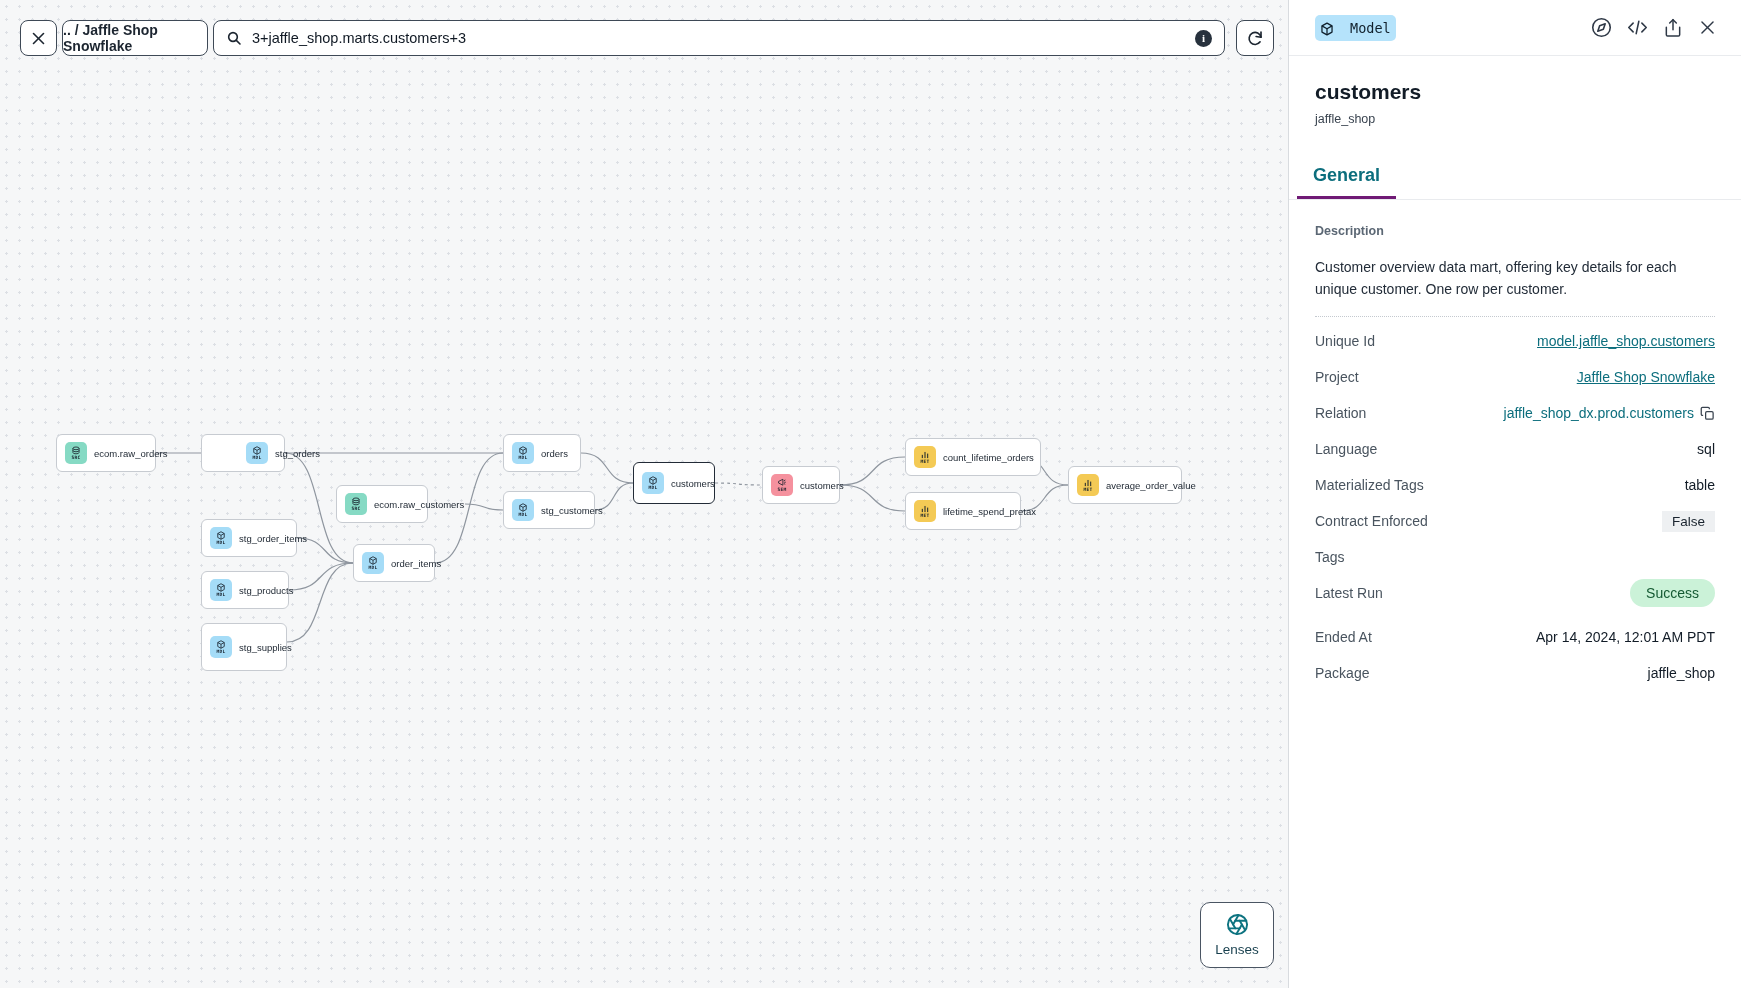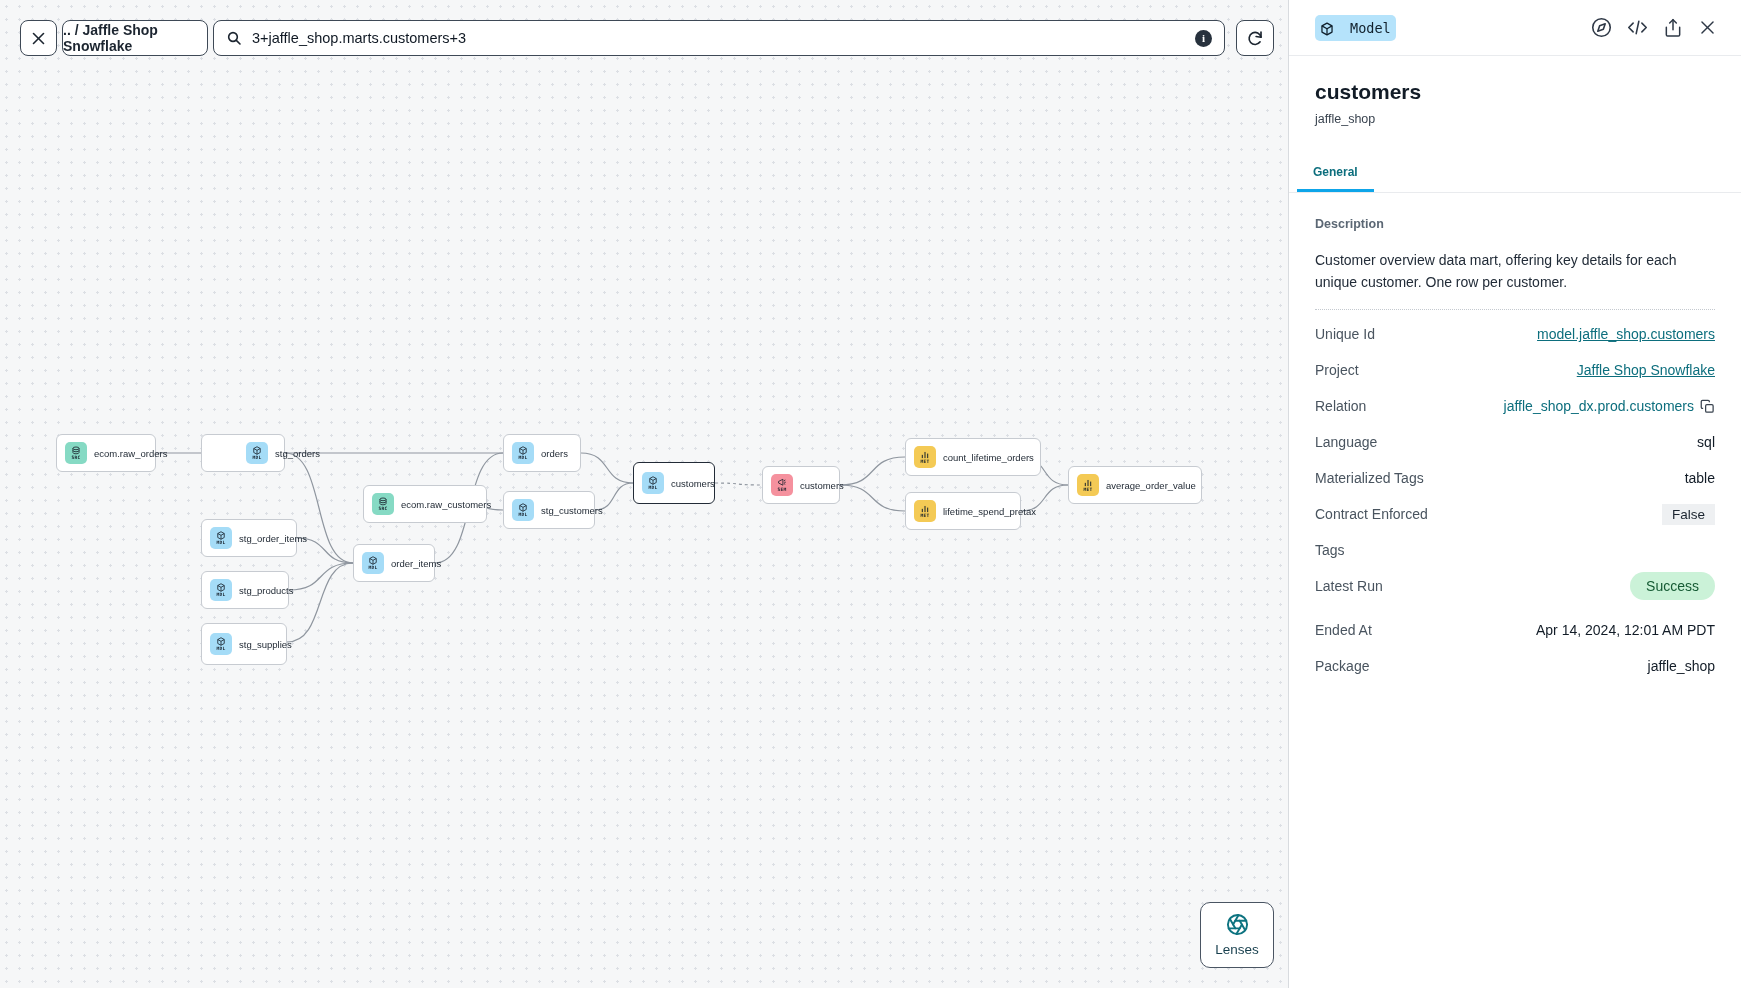--- a/index.html
+++ b/index.html
@@ -89,22 +89,22 @@
   .hicon { margin-left:15px; cursor:pointer; display:flex; align-items:center; }
   .hicon svg { stroke:#2e3募; }
   .hicon svg { stroke:#2e3846; }
 
   .panel-titleblock { padding:24px 26px 0 26px; }
   .panel-title { font-size:21px; font-weight:bold; color:#121c27; }
   .panel-subtitle { font-size:12.5px; color:#39434f; margin-top:8px; }
 
   .tabs { margin-top:30px; border-bottom:1px solid #e9ebee; padding-left:8px; }
   .tab {
-    display:inline-block; padding:9px 16px 10px 16px; font-size:12px; font-weight:bold;
-    color:#0c6e7d; border-bottom:3px solid #0ea5e9; cursor:pointer;
+    display:inline-block; padding:9px 16px 10px 16px; font-size:18px; font-weight:bold;
+    color:#0c6e7d; border-bottom:3px solid #701a75; cursor:pointer;
   }
 
   .panel-body { padding:24px 26px; overflow:hidden; }
   .section-label { font-size:12.5px; font-weight:bold; color:#5b6courier; }
   .section-label { color:#5b6774; }
   .description-text { margin-top:18px; font-size:14px; line-height:1.58; color:#222c38; }
   .dotted-div { border-bottom:1.5px dotted #c4c9cf; margin:16px 0 6px 0; }
 
   .frow { display:flex; align-items:center; min-height:36px; }
   .frow.gap-top { margin-top:8px; }
@@ -180,32 +180,32 @@
         <span class="gbadge" style="background:#a5dcf7">
           <svg width="10" height="9" viewBox="0 0 10 10" fill="none" stroke-width="0.9" stroke-linejoin="round">
             <path d="M5 .8 8.6 2.8 V7.2 L5 9.2 1.4 7.2 V2.8 Z"></path>
             <path d="M1.4 2.8 5 4.8 8.6 2.8"></path>
             <path d="M5 4.8 V9.2"></path>
           </svg>
           <i>MDL</i>
         </span>
         <span class="glabel">stg_products</span>
       </div>
-      <div class="gnode" style="left: 201px; top: 623px; width: 86px; height: 42px;">
+      <div class="gnode" style="left: 201px; top: 623px; width: 86px; height: 48px;">
         <span class="gbadge" style="background:#a5dcf7">
           <svg width="10" height="9" viewBox="0 0 10 10" fill="none" stroke-width="0.9" stroke-linejoin="round">
             <path d="M5 .8 8.6 2.8 V7.2 L5 9.2 1.4 7.2 V2.8 Z"></path>
             <path d="M1.4 2.8 5 4.8 8.6 2.8"></path>
             <path d="M5 4.8 V9.2"></path>
           </svg>
           <i>MDL</i>
         </span>
         <span class="glabel">stg_supplies</span>
       </div>
-      <div class="gnode" style="left: 363px; top: 485px; width: 124px; height: 38px;">
+      <div class="gnode" style="left: 336px; top: 485px; width: 92px; height: 38px;">
         <span class="gbadge" style="background:#86dac4">
           <svg width="10" height="9" viewBox="0 0 10 10" fill="none" stroke-width="0.9">
             <ellipse cx="5" cy="2.6" rx="3.4" ry="1.5"></ellipse>
             <path d="M1.6 2.6 V7.2 a3.4 1.5 0 0 0 6.8 0 V2.6"></path>
             <path d="M1.6 4.9 a3.4 1.5 0 0 0 6.8 0"></path>
           </svg>
           <i>SRC</i>
         </span>
         <span class="glabel">ecom.raw_customers</span>
       </div>
@@ -278,21 +278,21 @@
         <span class="gbadge" style="background:#f4ca55">
           <svg width="10" height="9" viewBox="0 0 10 10" fill="none" stroke-width="1.1">
             <path d="M2 9 V5.4"></path>
             <path d="M5 9 V2.2"></path>
             <path d="M8 9 V4"></path>
           </svg>
           <i>MET</i>
         </span>
         <span class="glabel">lifetime_spend_pretax</span>
       </div>
-      <div class="gnode" style="left: 1068px; top: 466px; width: 134px; height: 38px;">
+      <div class="gnode" style="left: 1068px; top: 466px; width: 114px; height: 38px;">
         <span class="gbadge" style="background:#f4ca55">
           <svg width="10" height="9" viewBox="0 0 10 10" fill="none" stroke-width="1.1">
             <path d="M2 9 V5.4"></path>
             <path d="M5 9 V2.2"></path>
             <path d="M8 9 V4"></path>
           </svg>
           <i>MET</i>
         </span>
         <span class="glabel">average_order_value</span>
       </div>

